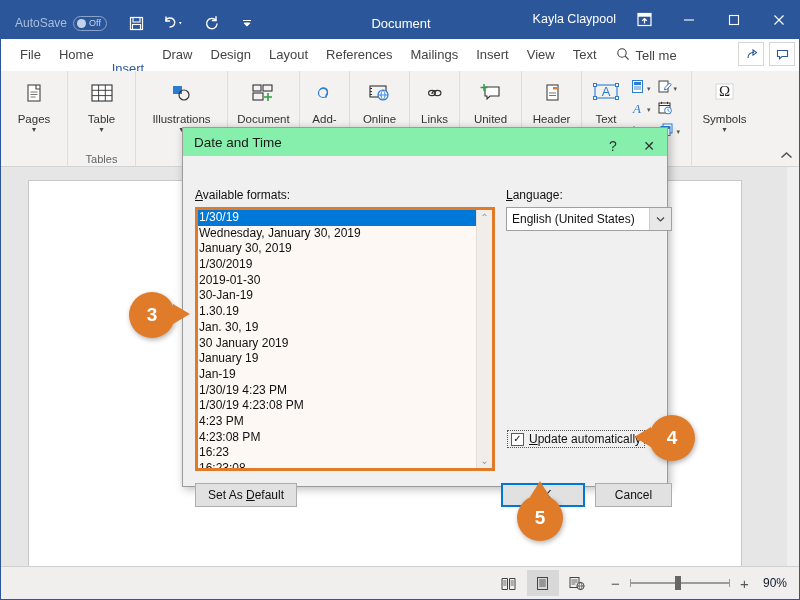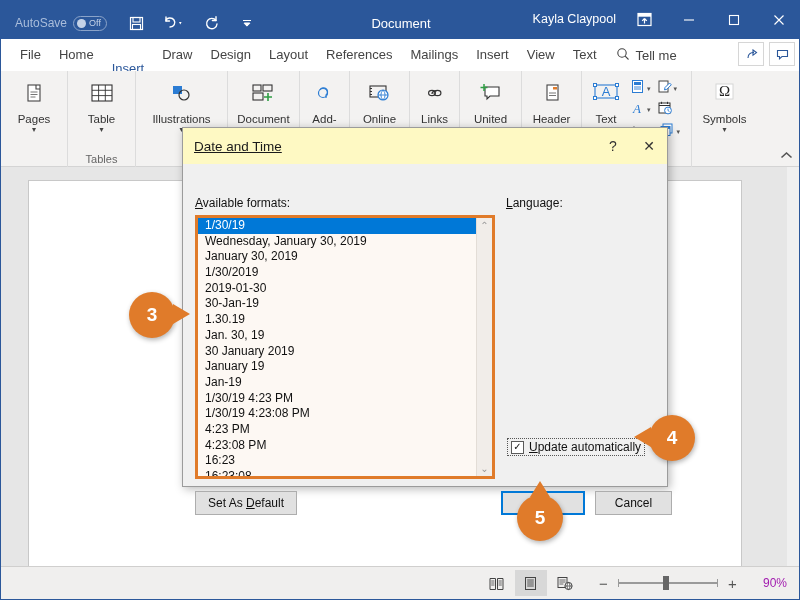--- a/index.html
+++ b/index.html
@@ -141,34 +141,34 @@
   }
   .viewbtn.sel { background: #d8d8d8; }
   .zoomwrap { display: flex; align-items: center; gap: 8px; margin: 0 12px 0 14px; }
   .zminus, .zplus { font-size: 15px; color: #555; width: 13px; text-align: center; }
   .ztrack { width: 100px; height: 2px; background: #9a9a9a; position: relative; }
   .zthumb {
     position: absolute; left: 45px; top: -6px;
     width: 6px; height: 14px; background: #666;
   }
   .ztick { position: absolute; top: -3px; width: 1px; height: 8px; background: #9a9a9a; }
-  .zval { font-size: 12px; color: #a21caf; margin-right: 14px; margin-left: 12px; }
+  .zval { font-size: 12px; color: #0f172a; margin-right: 14px; }
 
   
   .dialog {
     position: absolute; left: 181px; top: 126px;
     width: 486px; height: 360px;
     background: #f0f0f0;
     border: 1px solid #9b9b9b;
     box-shadow: 2px 2px 9px rgba(0,0,0,.28);
   }
   .dlg-title {
-    height: 36px; background: #fef9c3;
+    height: 28px; background: #86efac;
     display: flex; align-items: center;
-    font-size: 13.5px; color: #1a1a1a; padding-left: 11px; text-decoration: underline;
+    font-size: 13.5px; color: #1a1a1a; padding-left: 11px;
   }
   .dlg-ctrls { position: absolute; right: 0; top: 0; display: flex; }
   .dlg-ctrl {
     width: 36px; height: 36px; display: flex; align-items: center; justify-content: center;
     font-size: 14px; color: #333;
   }
   .dlg-body { position: relative; height: 324px; }
   .lbl {
     position: absolute; font-size: 12px; color: #111;
   }
@@ -177,21 +177,21 @@
     position: absolute; left: 12px; top: 51px;
     width: 300px; height: 264px;
     background: #fdf8f3;
     border: 3px solid #e07b2a;
     display: flex;
   }
   .listinner {
     flex: 1; overflow: hidden; padding: 0;
   }
   .litem {
-    font-size: 12px; color: #111; padding: 0 2px 0 7px;
+    font-size: 12px; color: #111; padding: 0 2px 0 1px;
     line-height: 15.7px; height: 15.7px; white-space: nowrap;
   }
   .litem.sel { background: #0078d7; color: #fff; }
   .lb-scroll {
     width: 16px; background: #f1ede9; border-left: 1px solid #e3ddd6;
     display: flex; flex-direction: column; justify-content: space-between;
     align-items: center; padding: 2px 0;
   }
   .arrw { font-size: 10px; color: #999; }
   .langbox {
@@ -658,20 +658,28 @@
         <div class="lb-scroll">
           <span class="arrw">⌃</span>
           <span class="arrw">⌄</span>
         </div>
       </div>
 
       <div class="lbl" style="left:323px; top:32px;">
         <u>L</u><span>anguage:</span>
       </div>
 
+      <div class="langbox">
+        <span class="langtext">English (United States)</span>
+        <span class="langarrow">
+          <svg width="9" height="7" viewBox="0 0 9 7">
+              <path d="M1 1.5 L4.5 5 L8 1.5" fill="none" stroke="#444" stroke-width="1.2"></path>
+            </svg>
+        </span>
+      </div>
 
       <div class="chkrow">
         <span class="chkbox">✓</span>
         <span class="chklabel"><u>U</u><span>pdate automatically</span></span>
       </div>
 
       <div class="btn btn-setdefault">
         <span>Set As <u>D</u>efault</span>
       </div>
       <div class="btn default btn-ok">OK</div>

